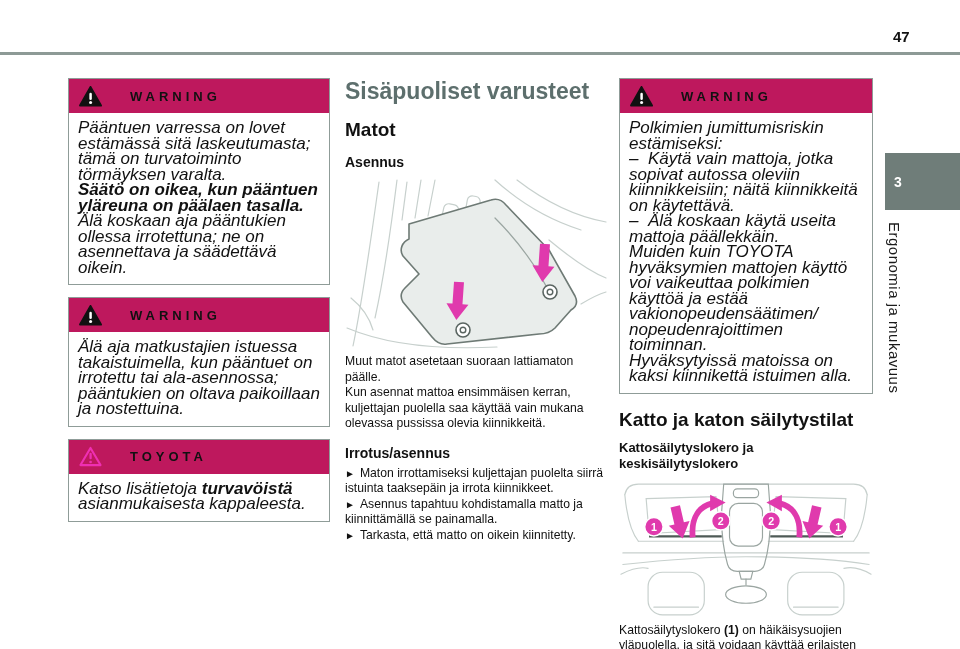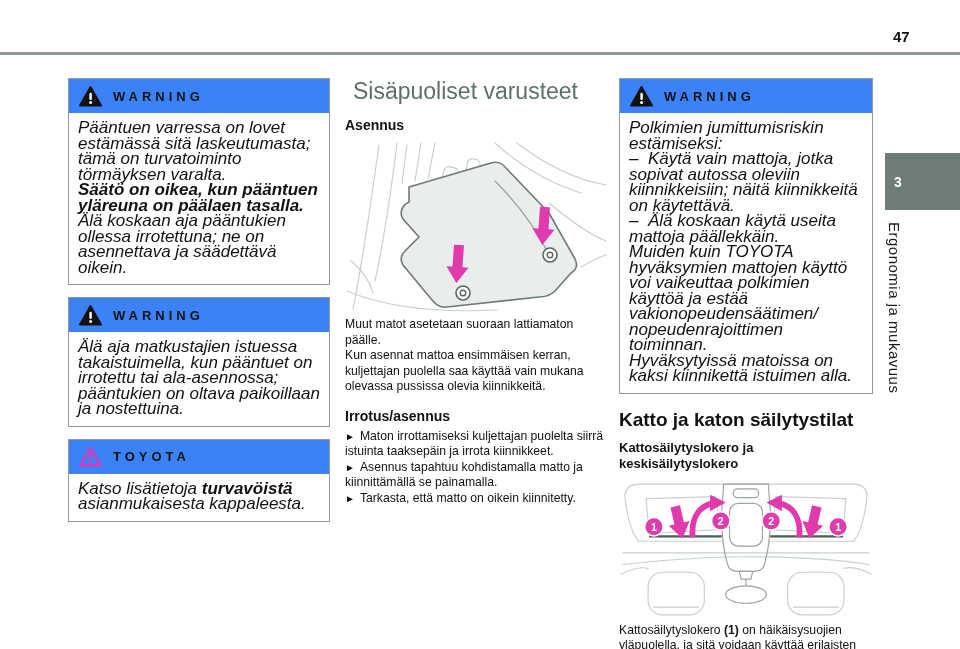--- a/index.html
+++ b/index.html
@@ -9,28 +9,28 @@
   .page-number{position:absolute;left:893px;top:28px;font-size:15px;font-weight:bold;color:#111;}
 
   
   .col{position:absolute;}
   .col-left{left:68px;top:78px;width:262px;}
   .col-mid{left:345px;top:78px;width:266px;}
   .col-right{left:619px;top:78px;width:254px;}
 
   
   .wbox{border:1.5px solid #8f9c98;background:#fff;margin-bottom:12px;}
-  .wbox-head{background:#3b82f6;display:flex;align-items:center;gap:11px;padding:6px 10px;height:22px;}
+  .wbox-head{background:#be185d;display:flex;align-items:center;gap:28px;padding:6px 10px;height:22px;}
   .wbox-title{font-weight:bold;font-size:13px;letter-spacing:4px;color:#111;}
   .wbox-body{padding:7px 9px 9px 9px;font-size:17px;line-height:15.5px;color:#111;font-style:italic;}
   .wbox-body p{margin:0;}
   .b{font-weight:bold;}
 
   
-  .section-title{font-size:23px;font-weight:normal;color:#5d6f6d;margin:0 0 0 8px;line-height:26px;}
+  .section-title{font-size:23px;font-weight:bold;color:#5d6f6d;margin:0 0 0 0;line-height:26px;}
   .h2{font-size:19px;font-weight:bold;color:#111;margin:15px 0 0 0;line-height:22px;}
   .h3{font-size:14px;font-weight:bold;color:#111;margin:13px 0 0 0;line-height:17px;}
   .h4{font-size:13px;font-weight:bold;color:#111;margin:9px 0 0 0;line-height:16px;}
   .body-text{font-size:12.2px;line-height:15.5px;color:#111;margin:4px 0 0 0;}
   .body-text p{margin:0;}
   .bullet-line{margin:2px 0 0 0;}
   .bullet-mark{font-size:10px;margin-right:5px;}
   .figure{display:block;margin-top:7px;}
 
   
@@ -97,20 +97,21 @@
         <span class="wbox-title">TOYOTA</span>
       </div>
       <div class="wbox-body">
         <p><span>Katso lisätietoja </span><span class="b">turvavöistä</span><span> asianmukaisesta kappaleesta.</span></p>
       </div>
     </div>
   </div>
 
   <div class="col col-mid">
     <h1 class="section-title">Sisäpuoliset varusteet</h1>
+    <h2 class="h2">Matot</h2>
     <h3 class="h3">Asennus</h3>
 
     <svg class="figure" width="262" height="172" viewBox="0 0 262 172">
 
       <path class="sketch" d="M34,4 C26,60 18,120 8,168"></path>
       <path class="sketch" d="M52,2 C46,50 40,95 30,140"></path>
       <path class="sketch" d="M6,120 C16,128 24,138 28,152"></path>
       <path class="sketch" d="M2,150 C40,166 92,172 152,169"></path>
       <path class="sketch" d="M62,4 L57,42"></path>
       <path class="sketch" d="M76,2 L70,40"></path>

